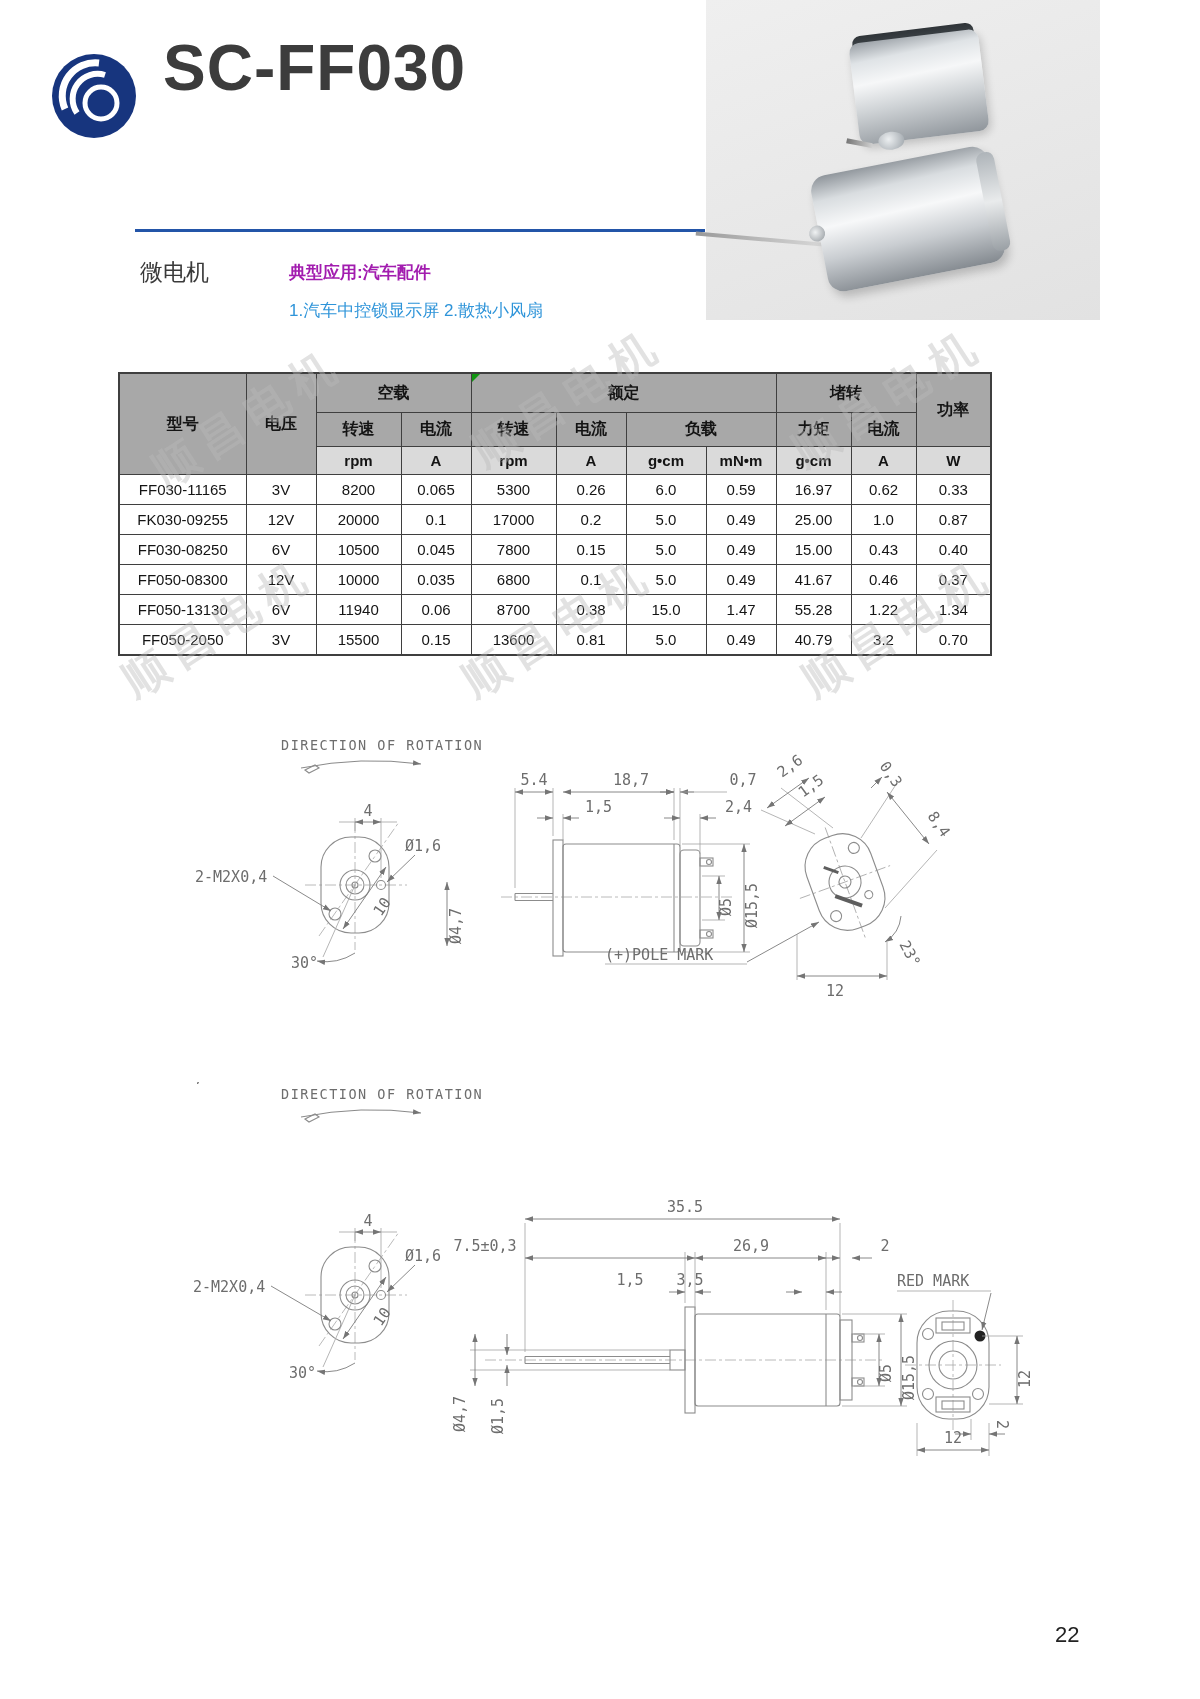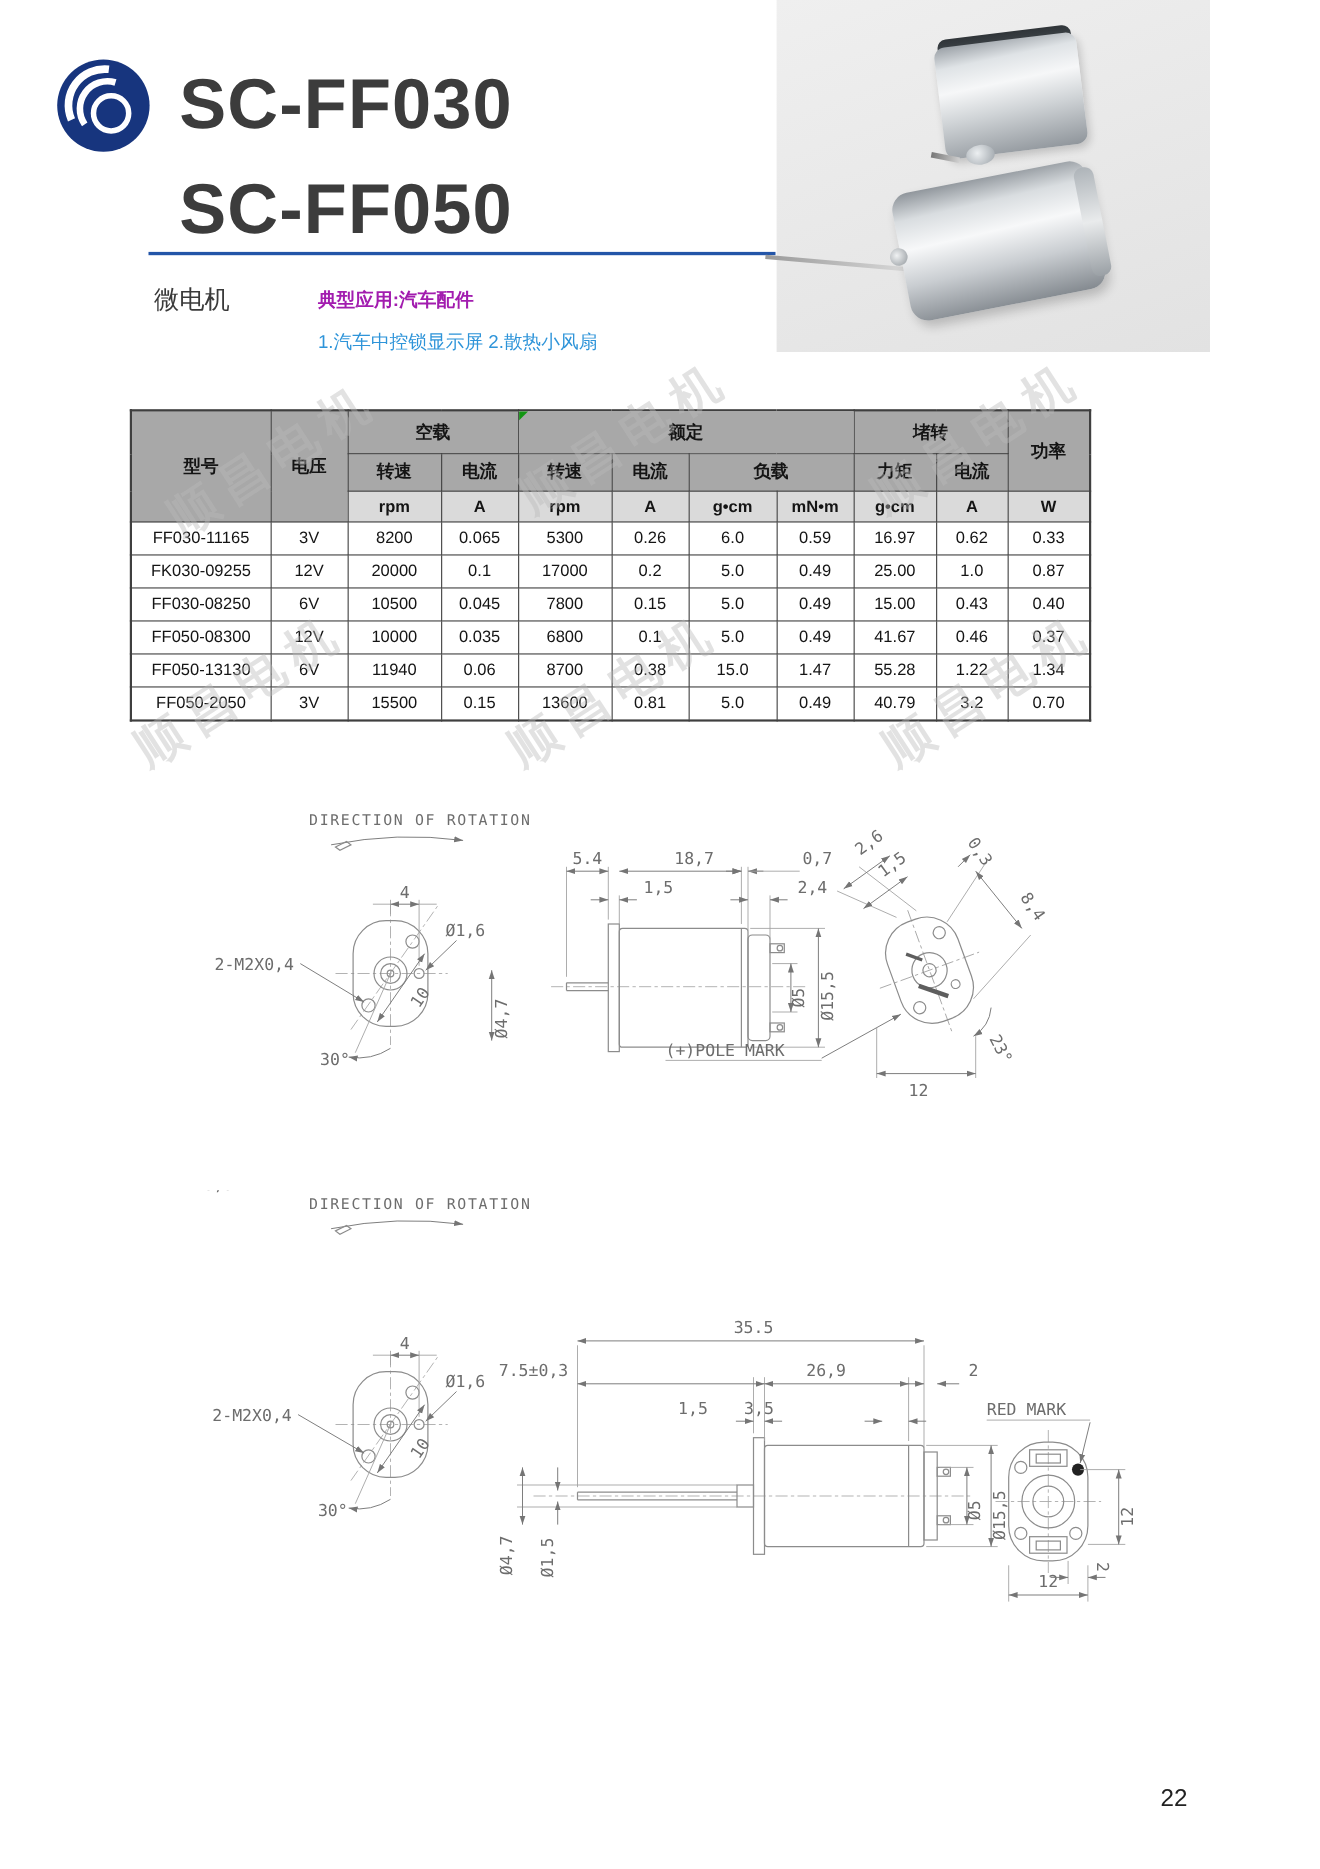--- a/index.html
+++ b/index.html
@@ -1,21 +1,21 @@
 <!DOCTYPE html>
 <html><head>
 <meta charset="utf-8">
 <style>
   html,body{margin:0;padding:0;background:#fff;}
   .page{position:relative;width:1200px;height:1699px;background:#fff;overflow:hidden;
         font-family:"Liberation Sans",sans-serif;}
 
   
   .logo{position:absolute;left:50px;top:52px;width:88px;height:88px;}
-  .title{position:absolute;left:163px;top:46px;font-size:64px;font-weight:700;color:#3c3c3c;
+  .title{position:absolute;left:163px;top:20px;font-size:64px;font-weight:700;color:#3c3c3c;
          line-height:96px;letter-spacing:1px;white-space:nowrap;}
   .rule{position:absolute;left:135px;top:229px;width:570px;height:3px;background:#2355a8;}
   .category{position:absolute;left:140px;top:257px;font-size:23px;color:#3a3a3a;}
   .app-title{position:absolute;left:289px;top:261px;font-size:17px;color:#a21caf;font-weight:700;}
   .app-items{position:absolute;left:289px;top:299px;font-size:17px;color:#2e94d9;}
 
   
   .photo{position:absolute;left:706px;top:0;width:394px;height:320px;
          background:linear-gradient(160deg,#efefef,#e2e2e2);}
   .motor1{position:absolute;left:148px;top:36px;width:130px;height:102px;transform:rotate(-7deg);}
@@ -78,21 +78,20 @@
 
   <svg class="logo" viewBox="0 0 88 88">
     <circle cx="44" cy="44" r="42" fill="#17357e"></circle>
     <path d="M15,57 A33,33 0 0 1 49,11" stroke="#fff" stroke-width="7" fill="none"></path>
     <path d="M27,61 A25,25 0 0 1 55,23" stroke="#fff" stroke-width="6" fill="none"></path>
     <circle cx="51" cy="51" r="16" fill="#17357e" stroke="#fff" stroke-width="5"></circle>
   </svg>
 
   <div class="title">
     <div>SC-FF030</div>
-    <div>SC-FF050</div>
   </div>
   <div class="rule"></div>
   <div class="category">微电机</div>
   <div class="app-title">典型应用:汽车配件</div>
   <div class="app-items">1.汽车中控锁显示屏    2.散热小风扇</div>
 
   <div class="photo">
     <div class="motor1">
       <div class="mcap"></div>
       <div class="mbody"></div>

